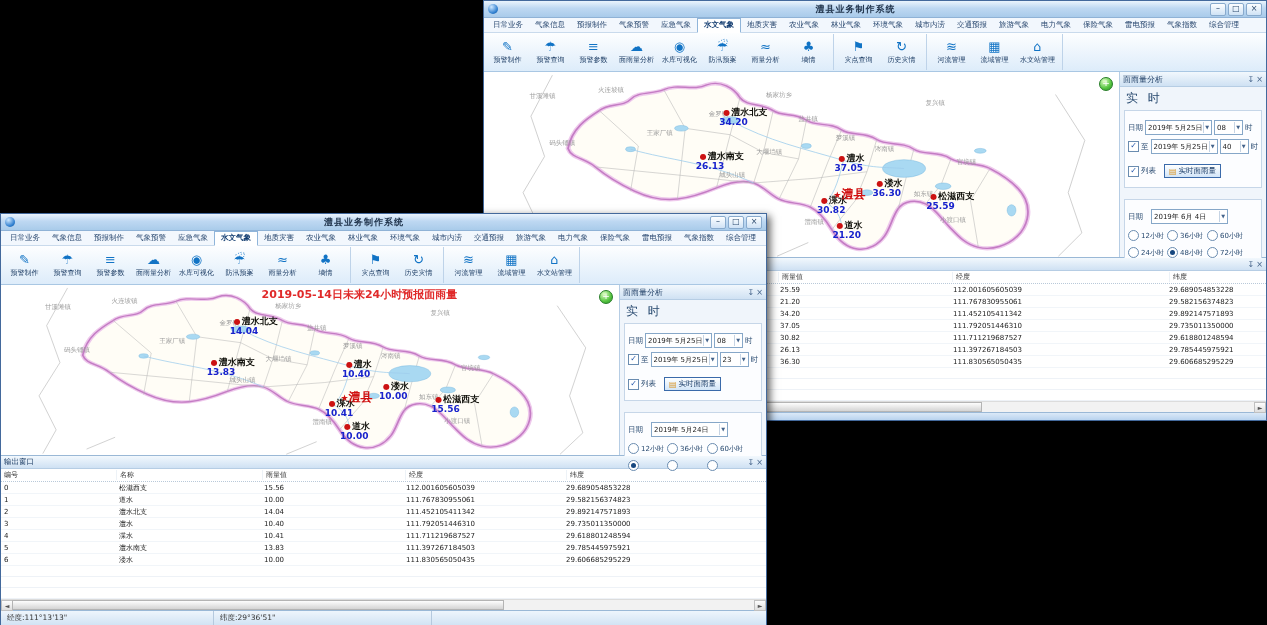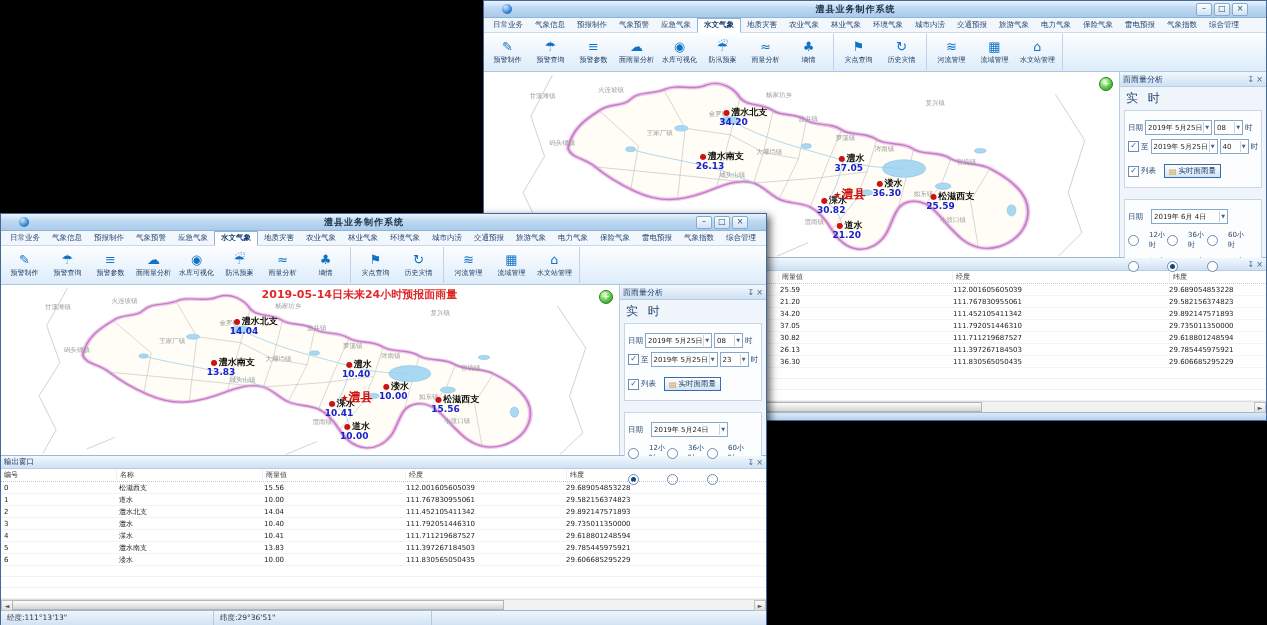--- a/index.html
+++ b/index.html
@@ -10,21 +10,21 @@
     -webkit-font-smoothing:antialiased;
   }
   .window{
     position:absolute;display:flex;flex-direction:column;
     background:#ecf2fa;border:1px solid #43699c;outline:1px solid #1d3least;
     box-shadow:3px 3px 8px rgba(0,0,0,.65);
   }
   .win-a{left:483px;top:0;width:782px;height:419px;}
   .win-b{left:0;top:213px;width:765px;height:411px;}
   
-  .titlebar{height:16px;flex:0 0 16px;display:flex;align-items:center;padding:0 18px;
+  .titlebar{height:16px;flex:0 0 16px;display:flex;align-items:center;padding:0 4px;
     background:linear-gradient(#eaf4fd,#bed8f2 45%,#a9cbea);border-bottom:1px solid #8fb2d6;}
   .app-icon{width:10px;height:10px;border-radius:50%;margin-right:3px;
     background:radial-gradient(circle at 35% 30%,#cfe8ff,#2f7fd0 65%,#134e8e);flex:0 0 10px;}
   .title-text{flex:1;text-align:center;font-size:9px;color:#22364e;font-weight:bold;letter-spacing:1px;}
   .winbtns{display:flex;gap:2px;}
   .wbtn{width:14px;height:11px;font-size:8px;line-height:10px;text-align:center;color:#2c4a6e;
     background:linear-gradient(#fdfeff,#cfe2f5);border:1px solid #88aacd;border-radius:2px;}
   
   .menubar{flex:0 0 14px;display:flex;align-items:flex-end;background:#f2f7fd;
     border-bottom:1px solid #c9daec;padding-left:3px;}
@@ -81,21 +81,21 @@
   .c-date{width:62px;}
   .c-hour{width:24px;}
   .c-fdate{width:72px;align-items:center;}
   .checkbox{width:9px;height:9px;border:1px solid #6a8cb0;background:#fff;flex:0 0 9px;
     font-size:8px;line-height:8px;text-align:center;color:#2255aa;}
   .radio{width:9px;height:9px;border:1px solid #6a8cb0;border-radius:50%;background:#fff;
     position:relative;flex:0 0 9px;display:inline-block;}
   .radio.sel::after{content:"";position:absolute;left:2px;top:2px;right:2px;bottom:2px;
     background:#17477f;border-radius:50%;}
   .radio-grid{display:grid;grid-template-columns:39px 40px 40px;row-gap:6px;margin:6px 0;}
-  .rcell{display:flex;align-items:center;gap:10px;font-size:7px;color:#27496f;}
+  .rcell{display:flex;align-items:center;gap:2px;font-size:7px;color:#27496f;}
   .panel-btn{display:inline-flex;align-items:center;gap:2px;border:1px solid #3a6aaa;
     background:linear-gradient(#feffff,#d2e5f8);padding:1px 4px;font-size:7.5px;color:#173a66;
     margin-left:6px;}
   .panel-btn .bicon{color:#d89018;font-size:8px;}
   
   .table-dock{display:flex;flex-direction:column;background:#fff;}
   .td-a{flex:0 0 119px;}
   .td-b{flex:0 0 104px;}
   .dock-table-head{flex:0 0 12px;display:flex;align-items:center;gap:2px;padding:0 3px;
     background:linear-gradient(#f2f8fd,#cfe1f3);border-bottom:1px solid #b6cde4;

